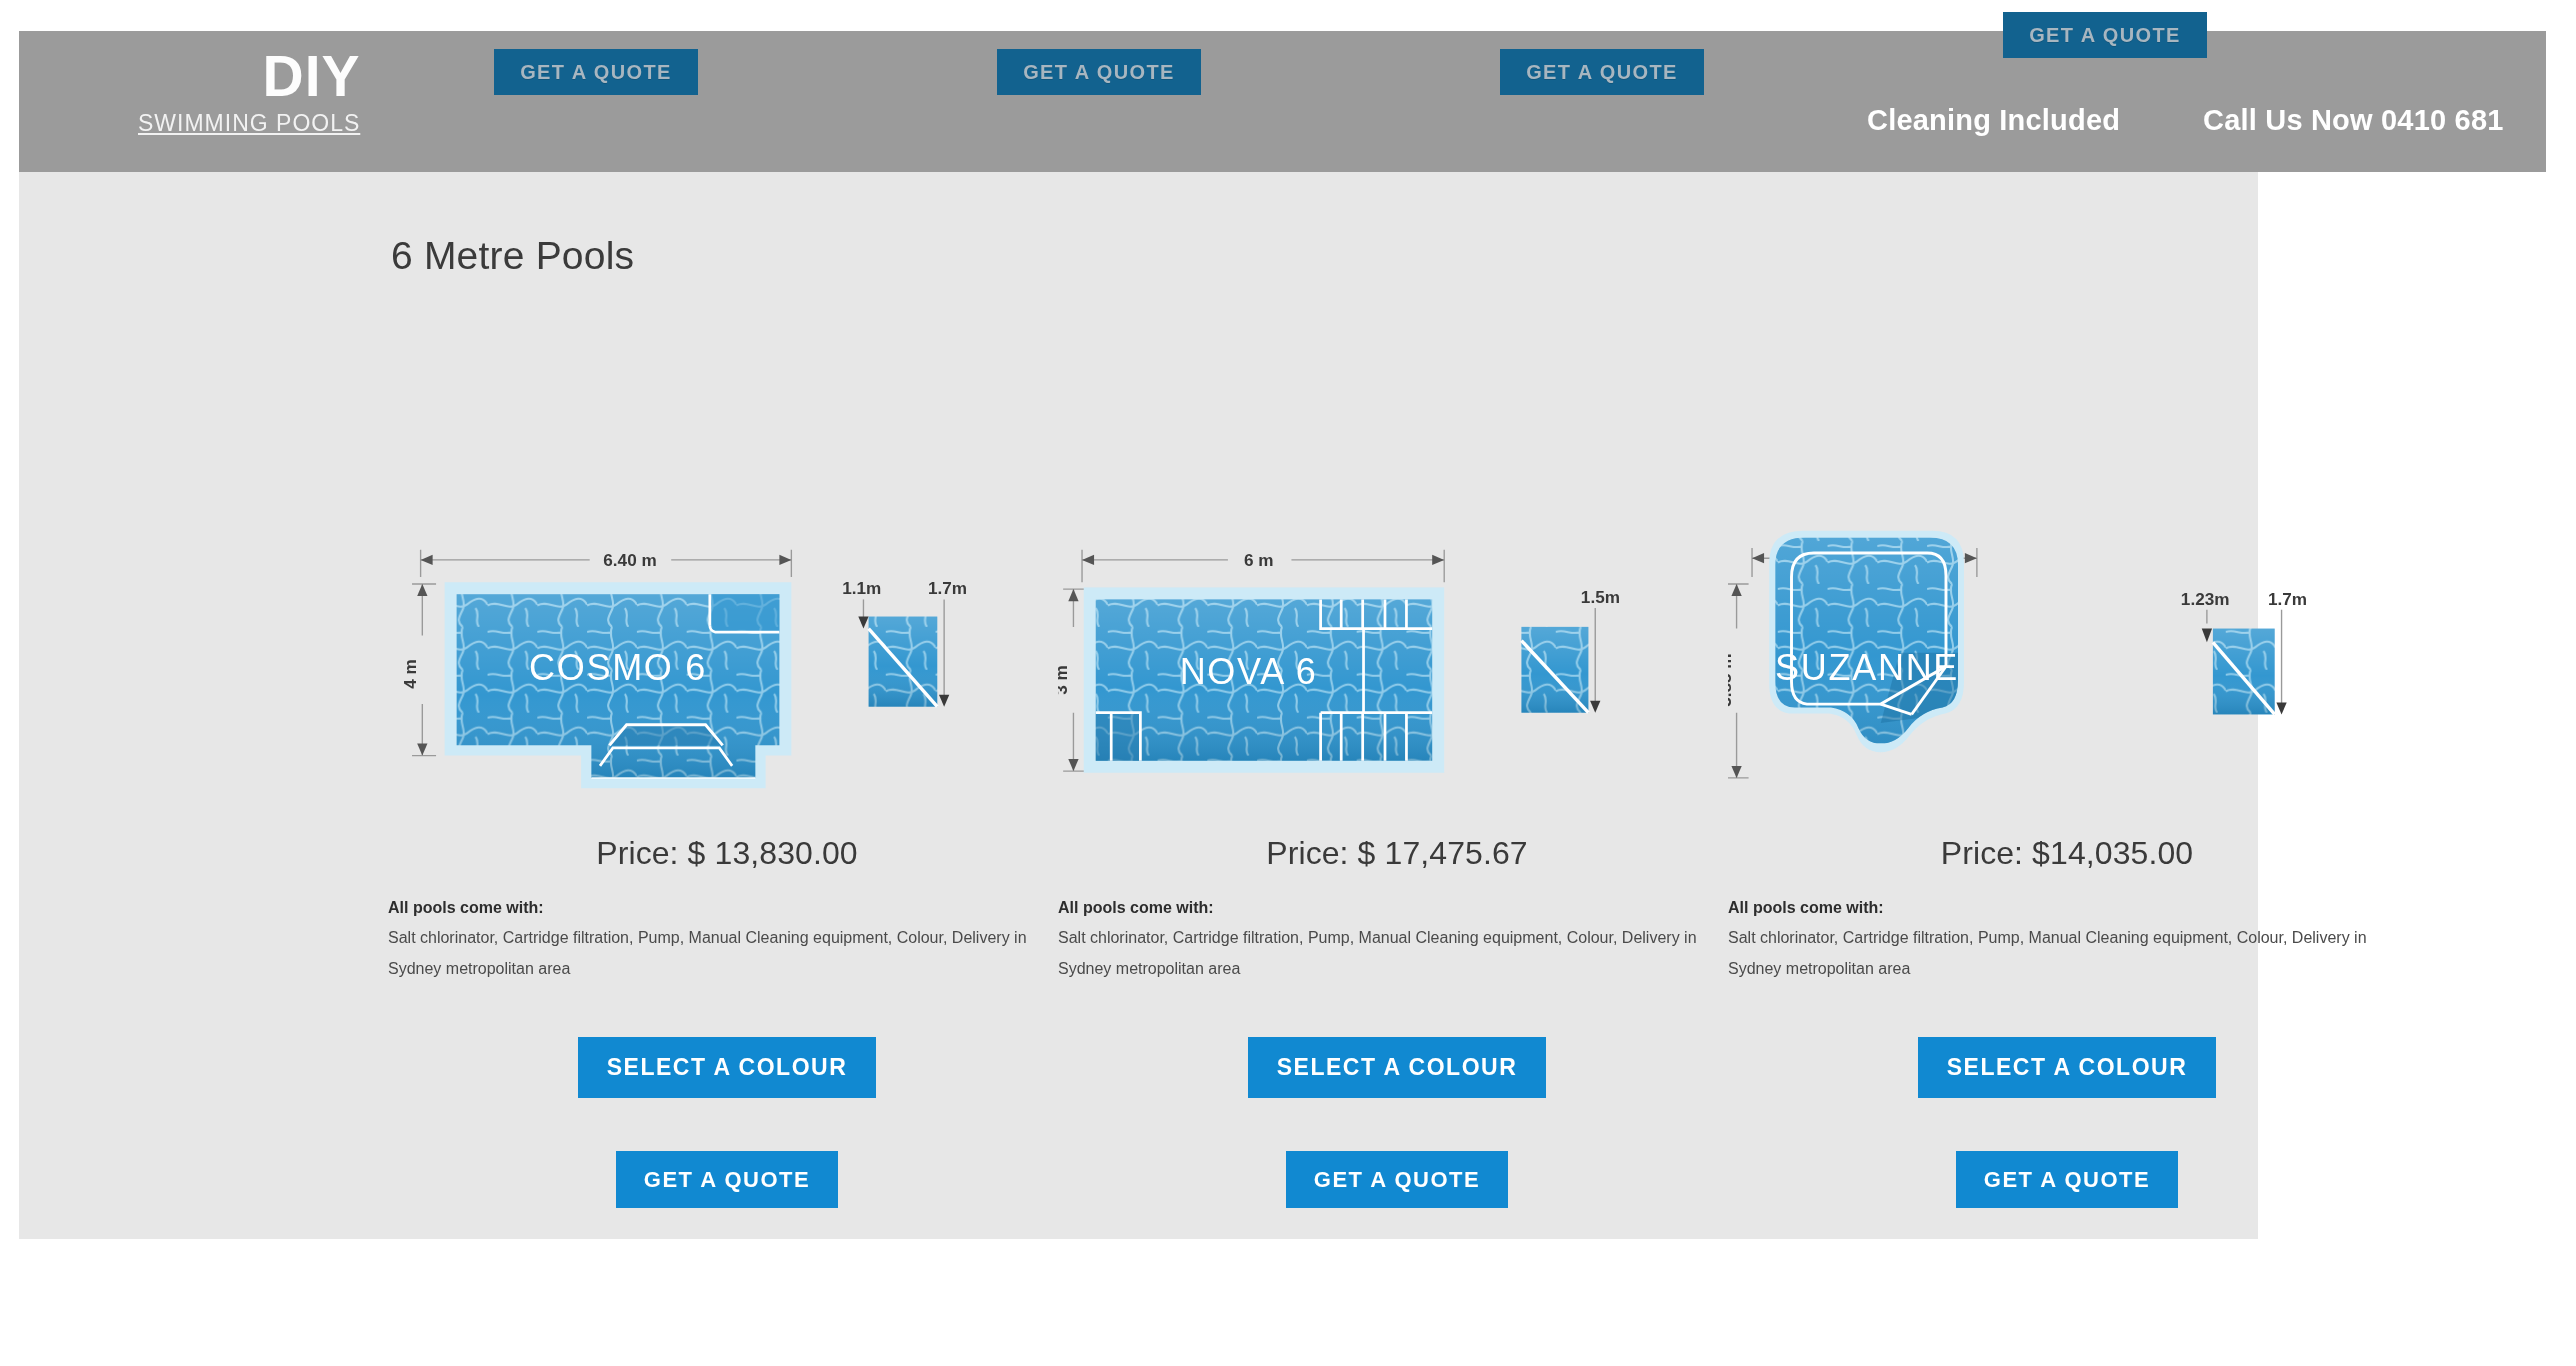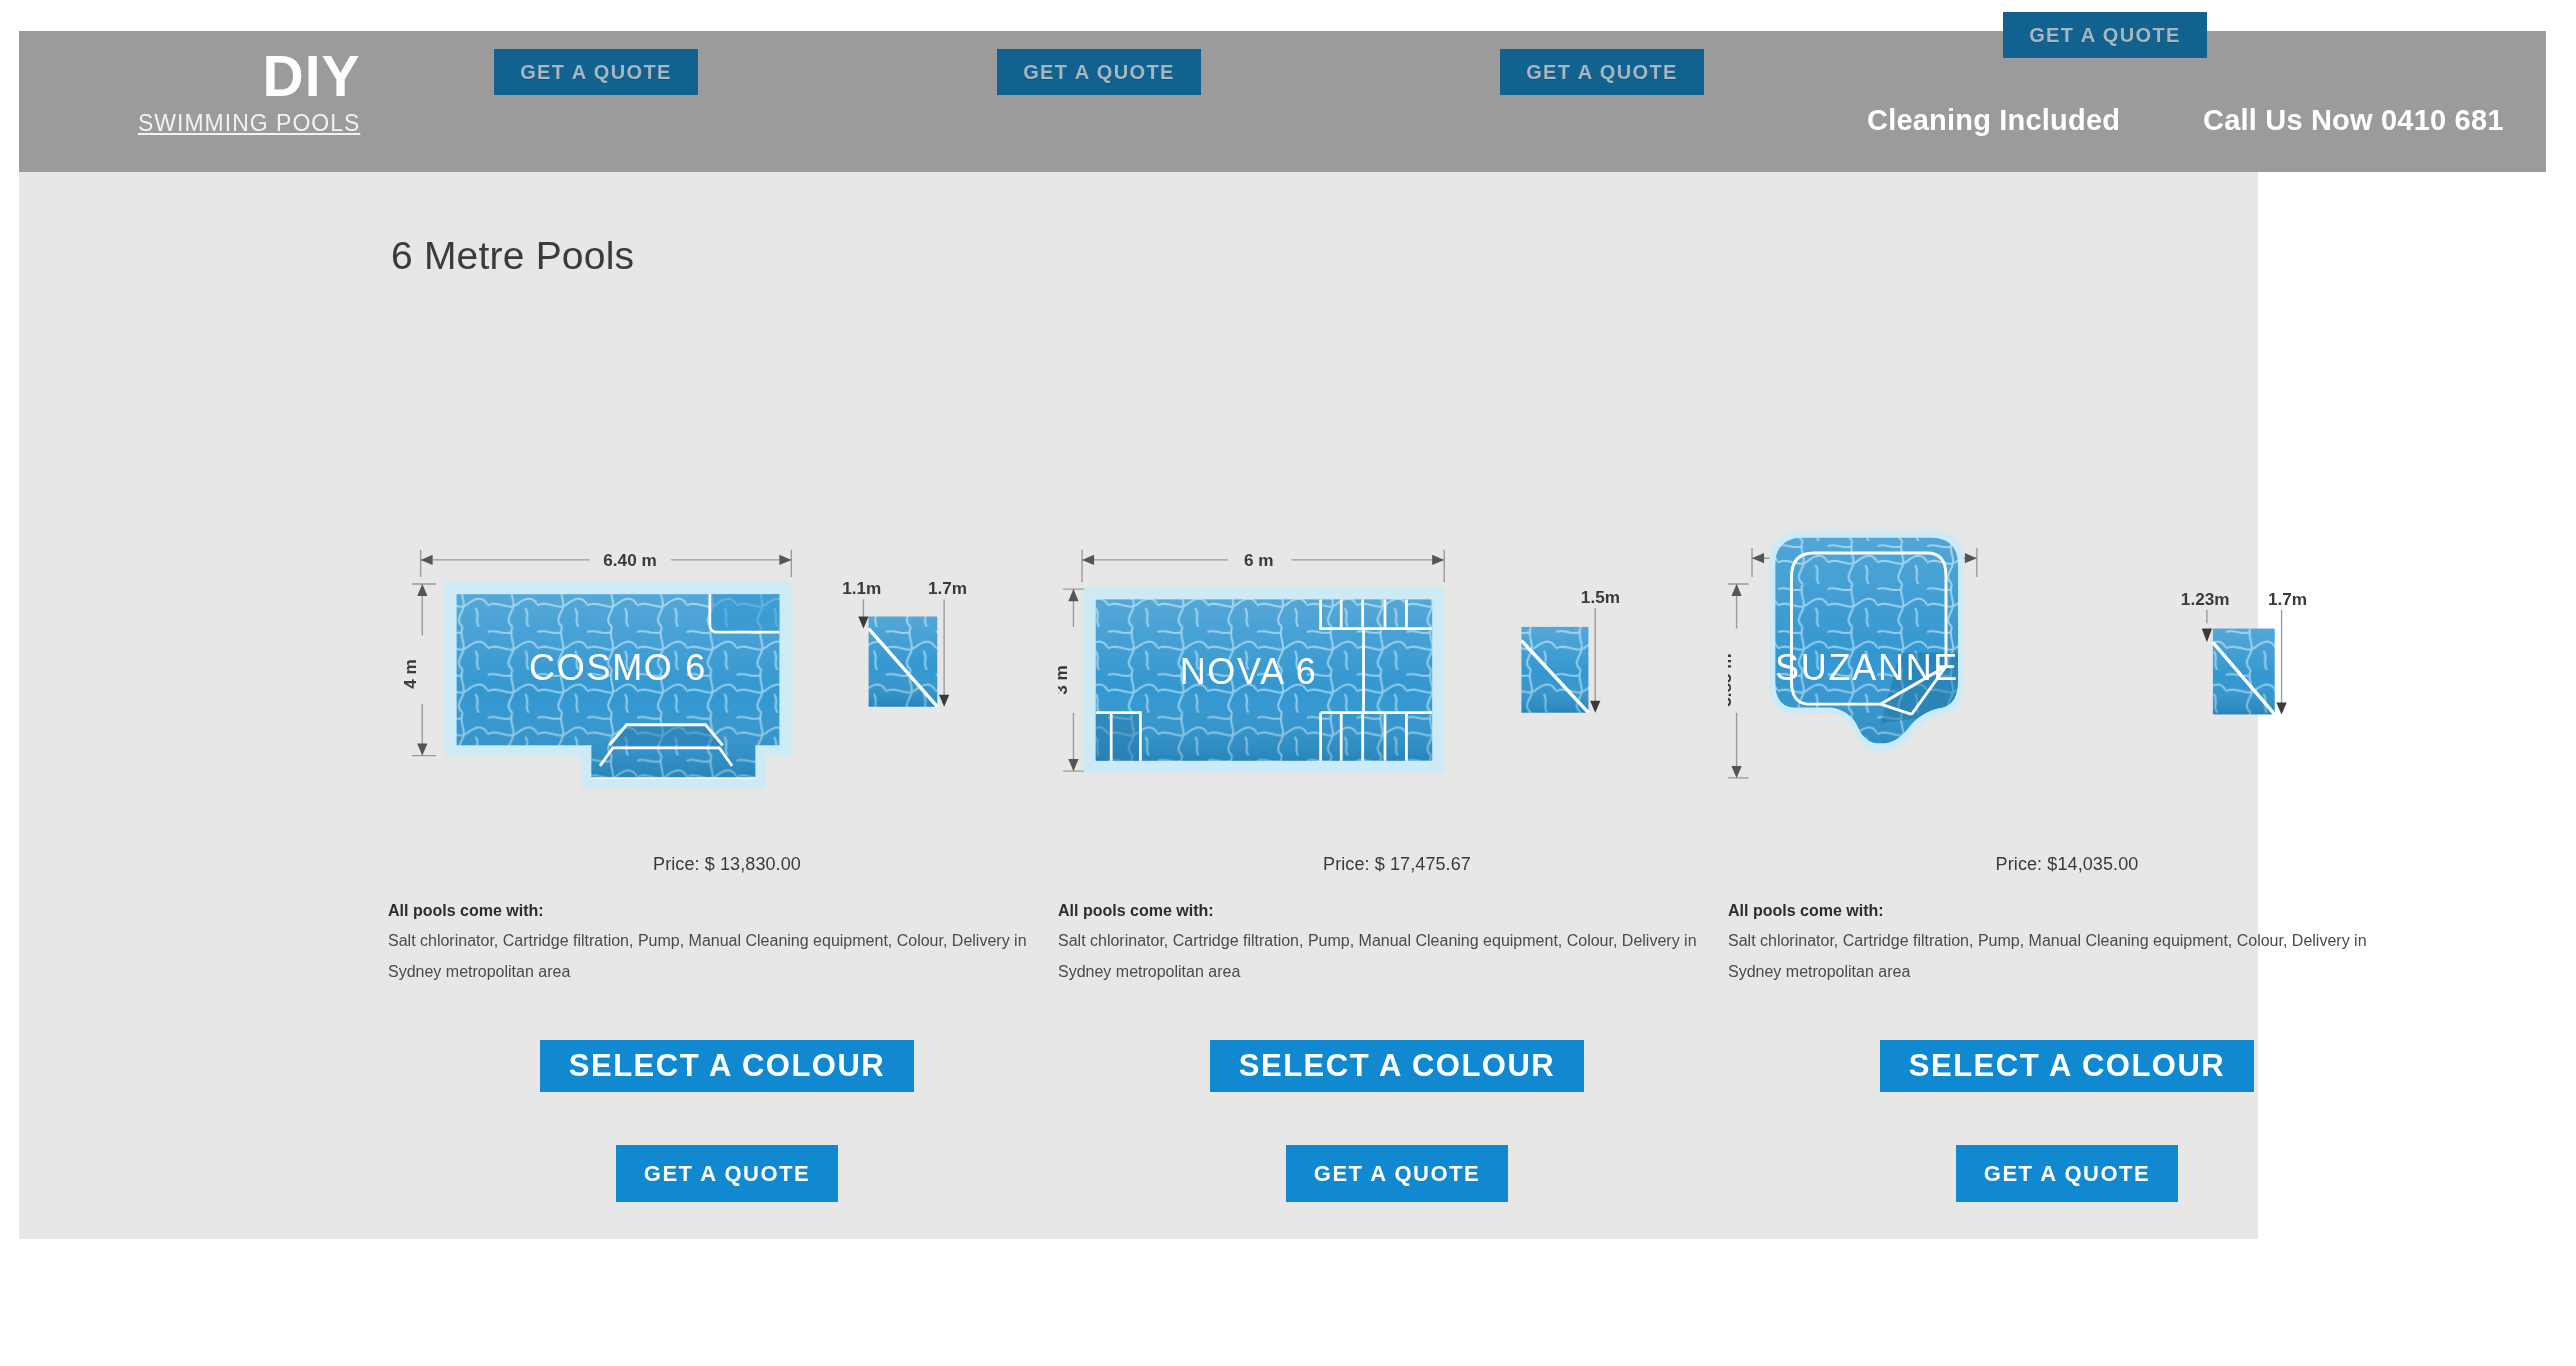--- a/index.html
+++ b/index.html
@@ -95,23 +95,23 @@
 
   .diagram-wrap {
     position: relative;
     height: 335px;
     width: 100%;
   }
   .diagram-wrap svg { display: block; }
 
   .price-line {
     text-align: center;
-    font-size: 18px;
+    font-size: 32px;
     color: #3a3a3a;
-    margin-top: 21px;
+    margin-top: 2px;
     letter-spacing: 0.1px;
   }
 
   .features {
     text-align: left;
     margin-top: 21px;
     color: #4a4a4a;
     font-size: 16px;
     line-height: 1.9;
   }
@@ -126,21 +126,21 @@
     display: inline-block;
     background: #1189d1;
     color: #ffffff;
     border: none;
     font-family: "Liberation Sans", sans-serif;
     font-weight: 700;
     letter-spacing: 1.5px;
     cursor: pointer;
     text-align: center;
   }
-  .cta-select { font-size: 31px; padding: 8px 29px; }
+  .cta-select { font-size: 23px; padding: 17px 29px; }
   .cta-quote  { font-size: 22px; padding: 15.5px 27.5px; }
 
   .dim-label {
     font-family: "Liberation Sans", sans-serif;
     font-size: 20px;
     font-weight: 700;
     fill: #3a3a3a;
   }
   .pool-name {
     font-family: "Liberation Sans", sans-serif;

